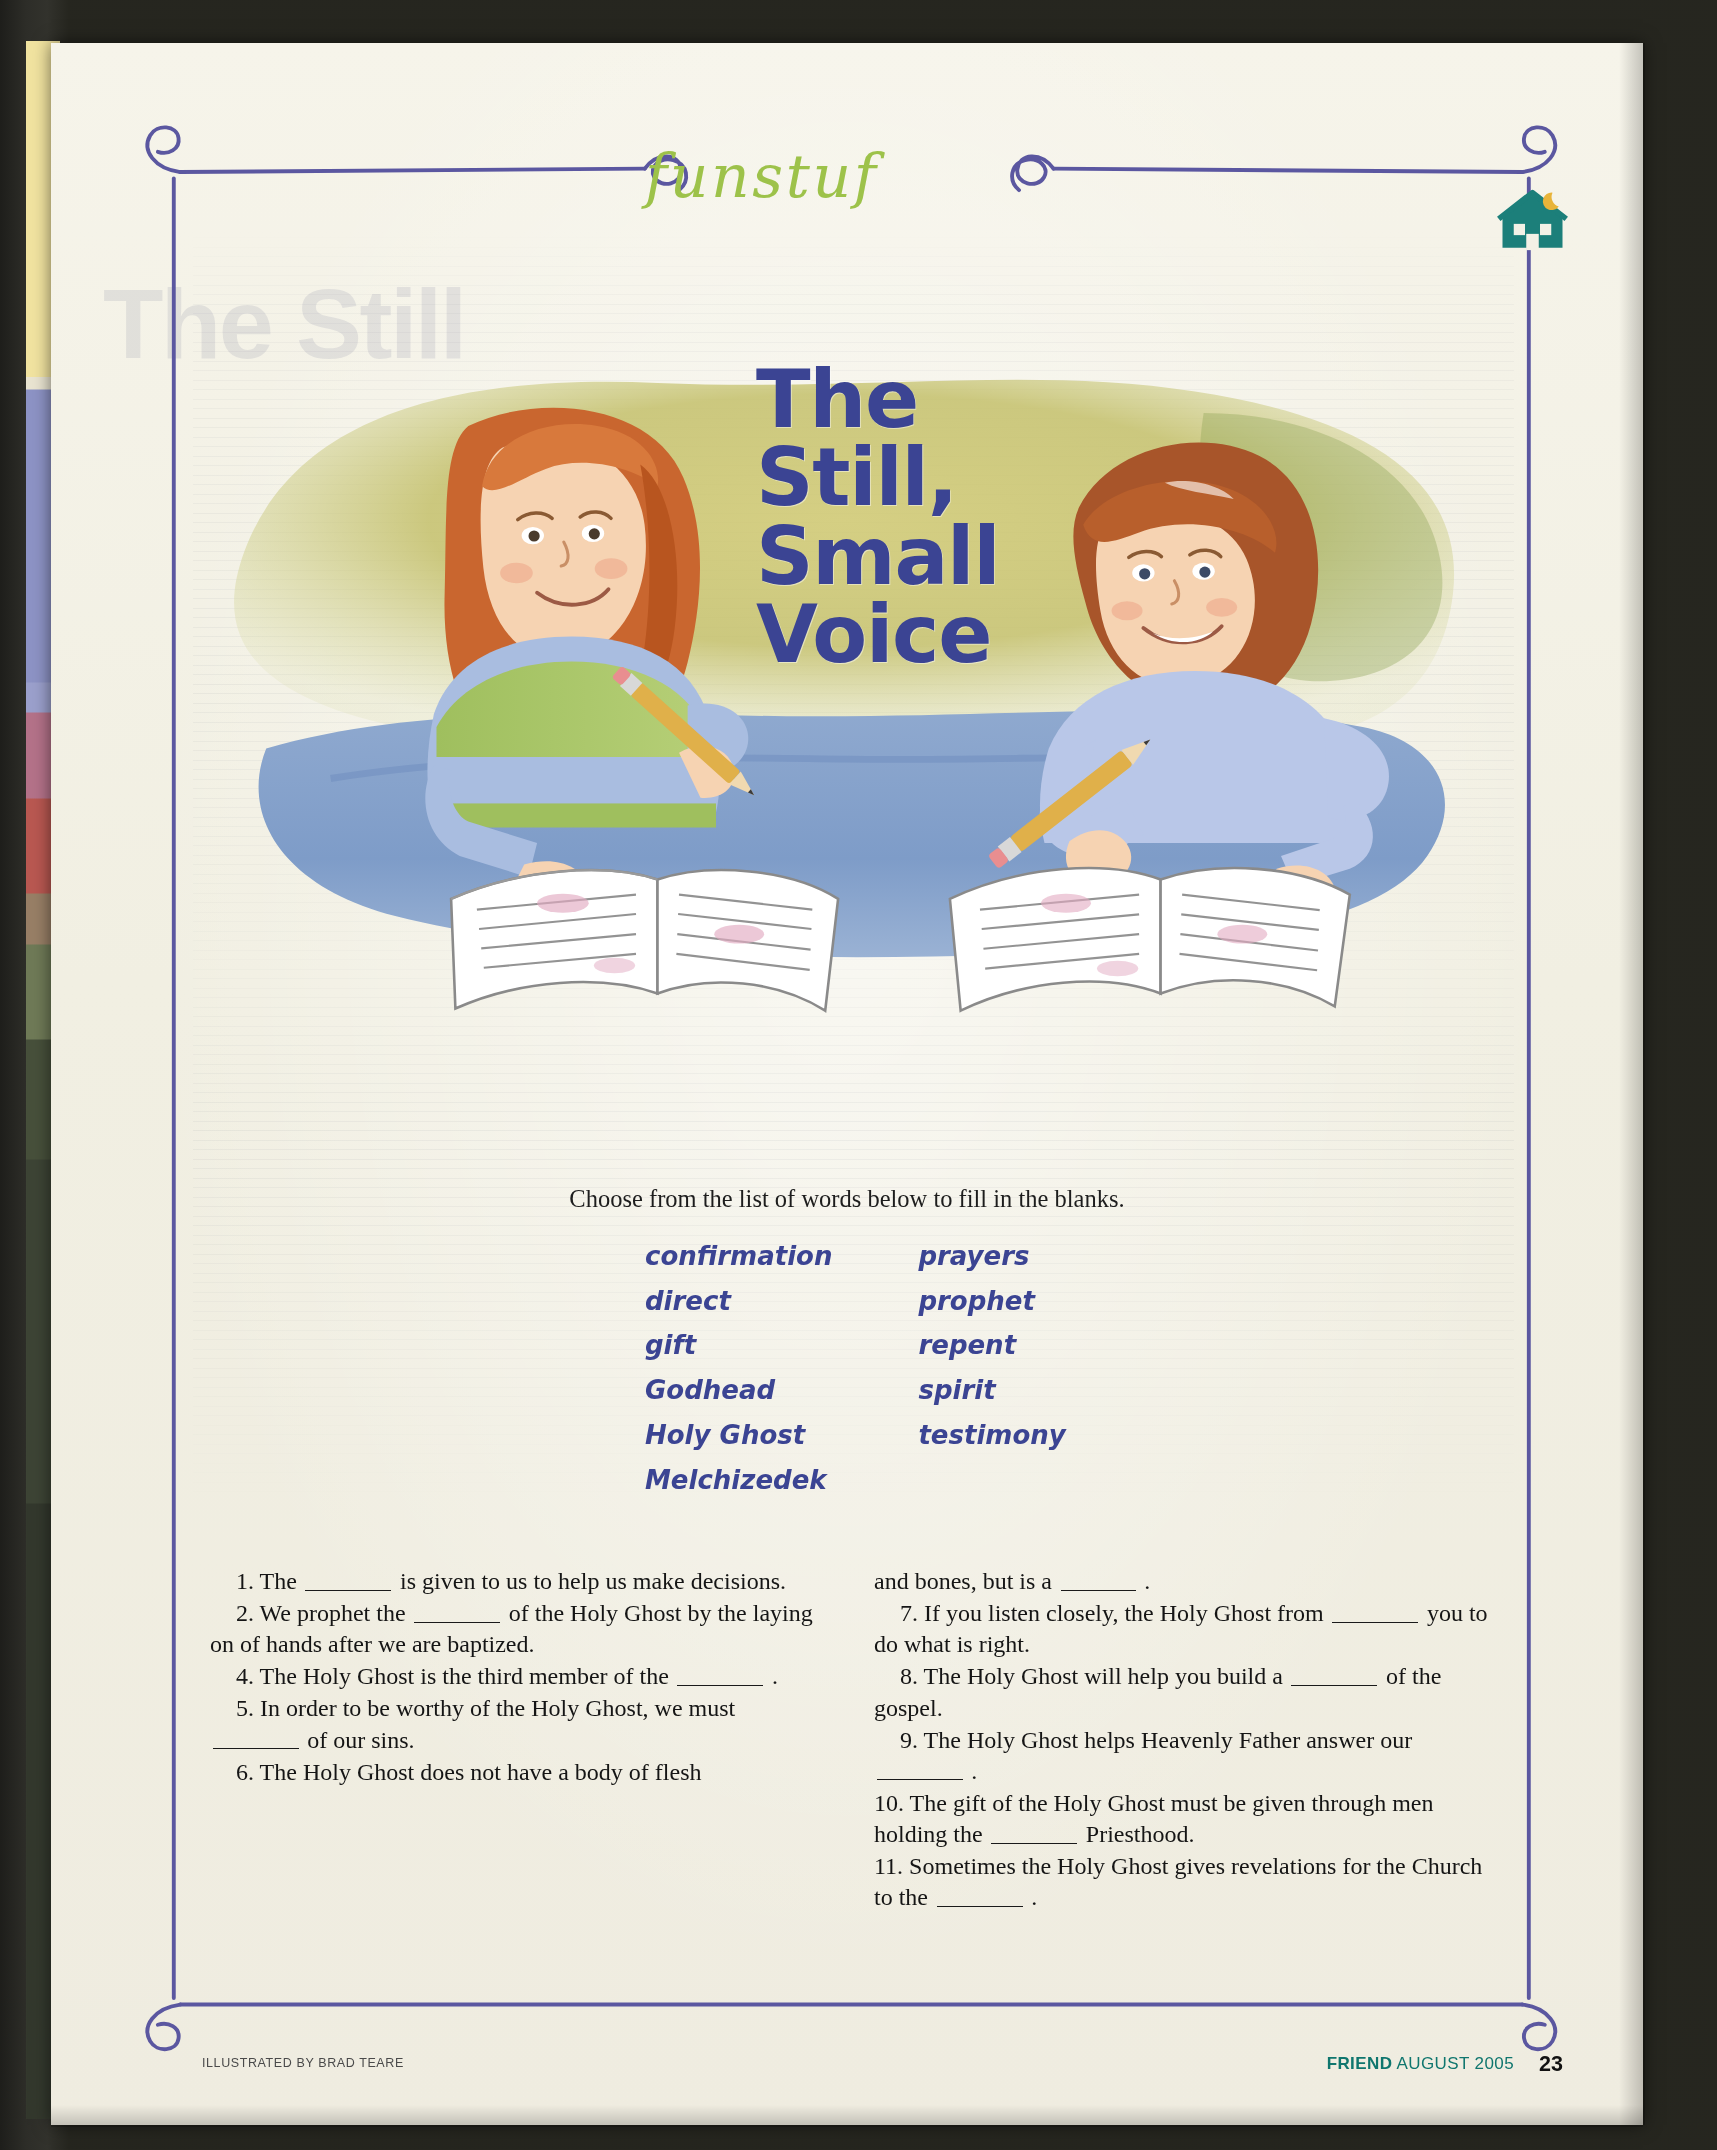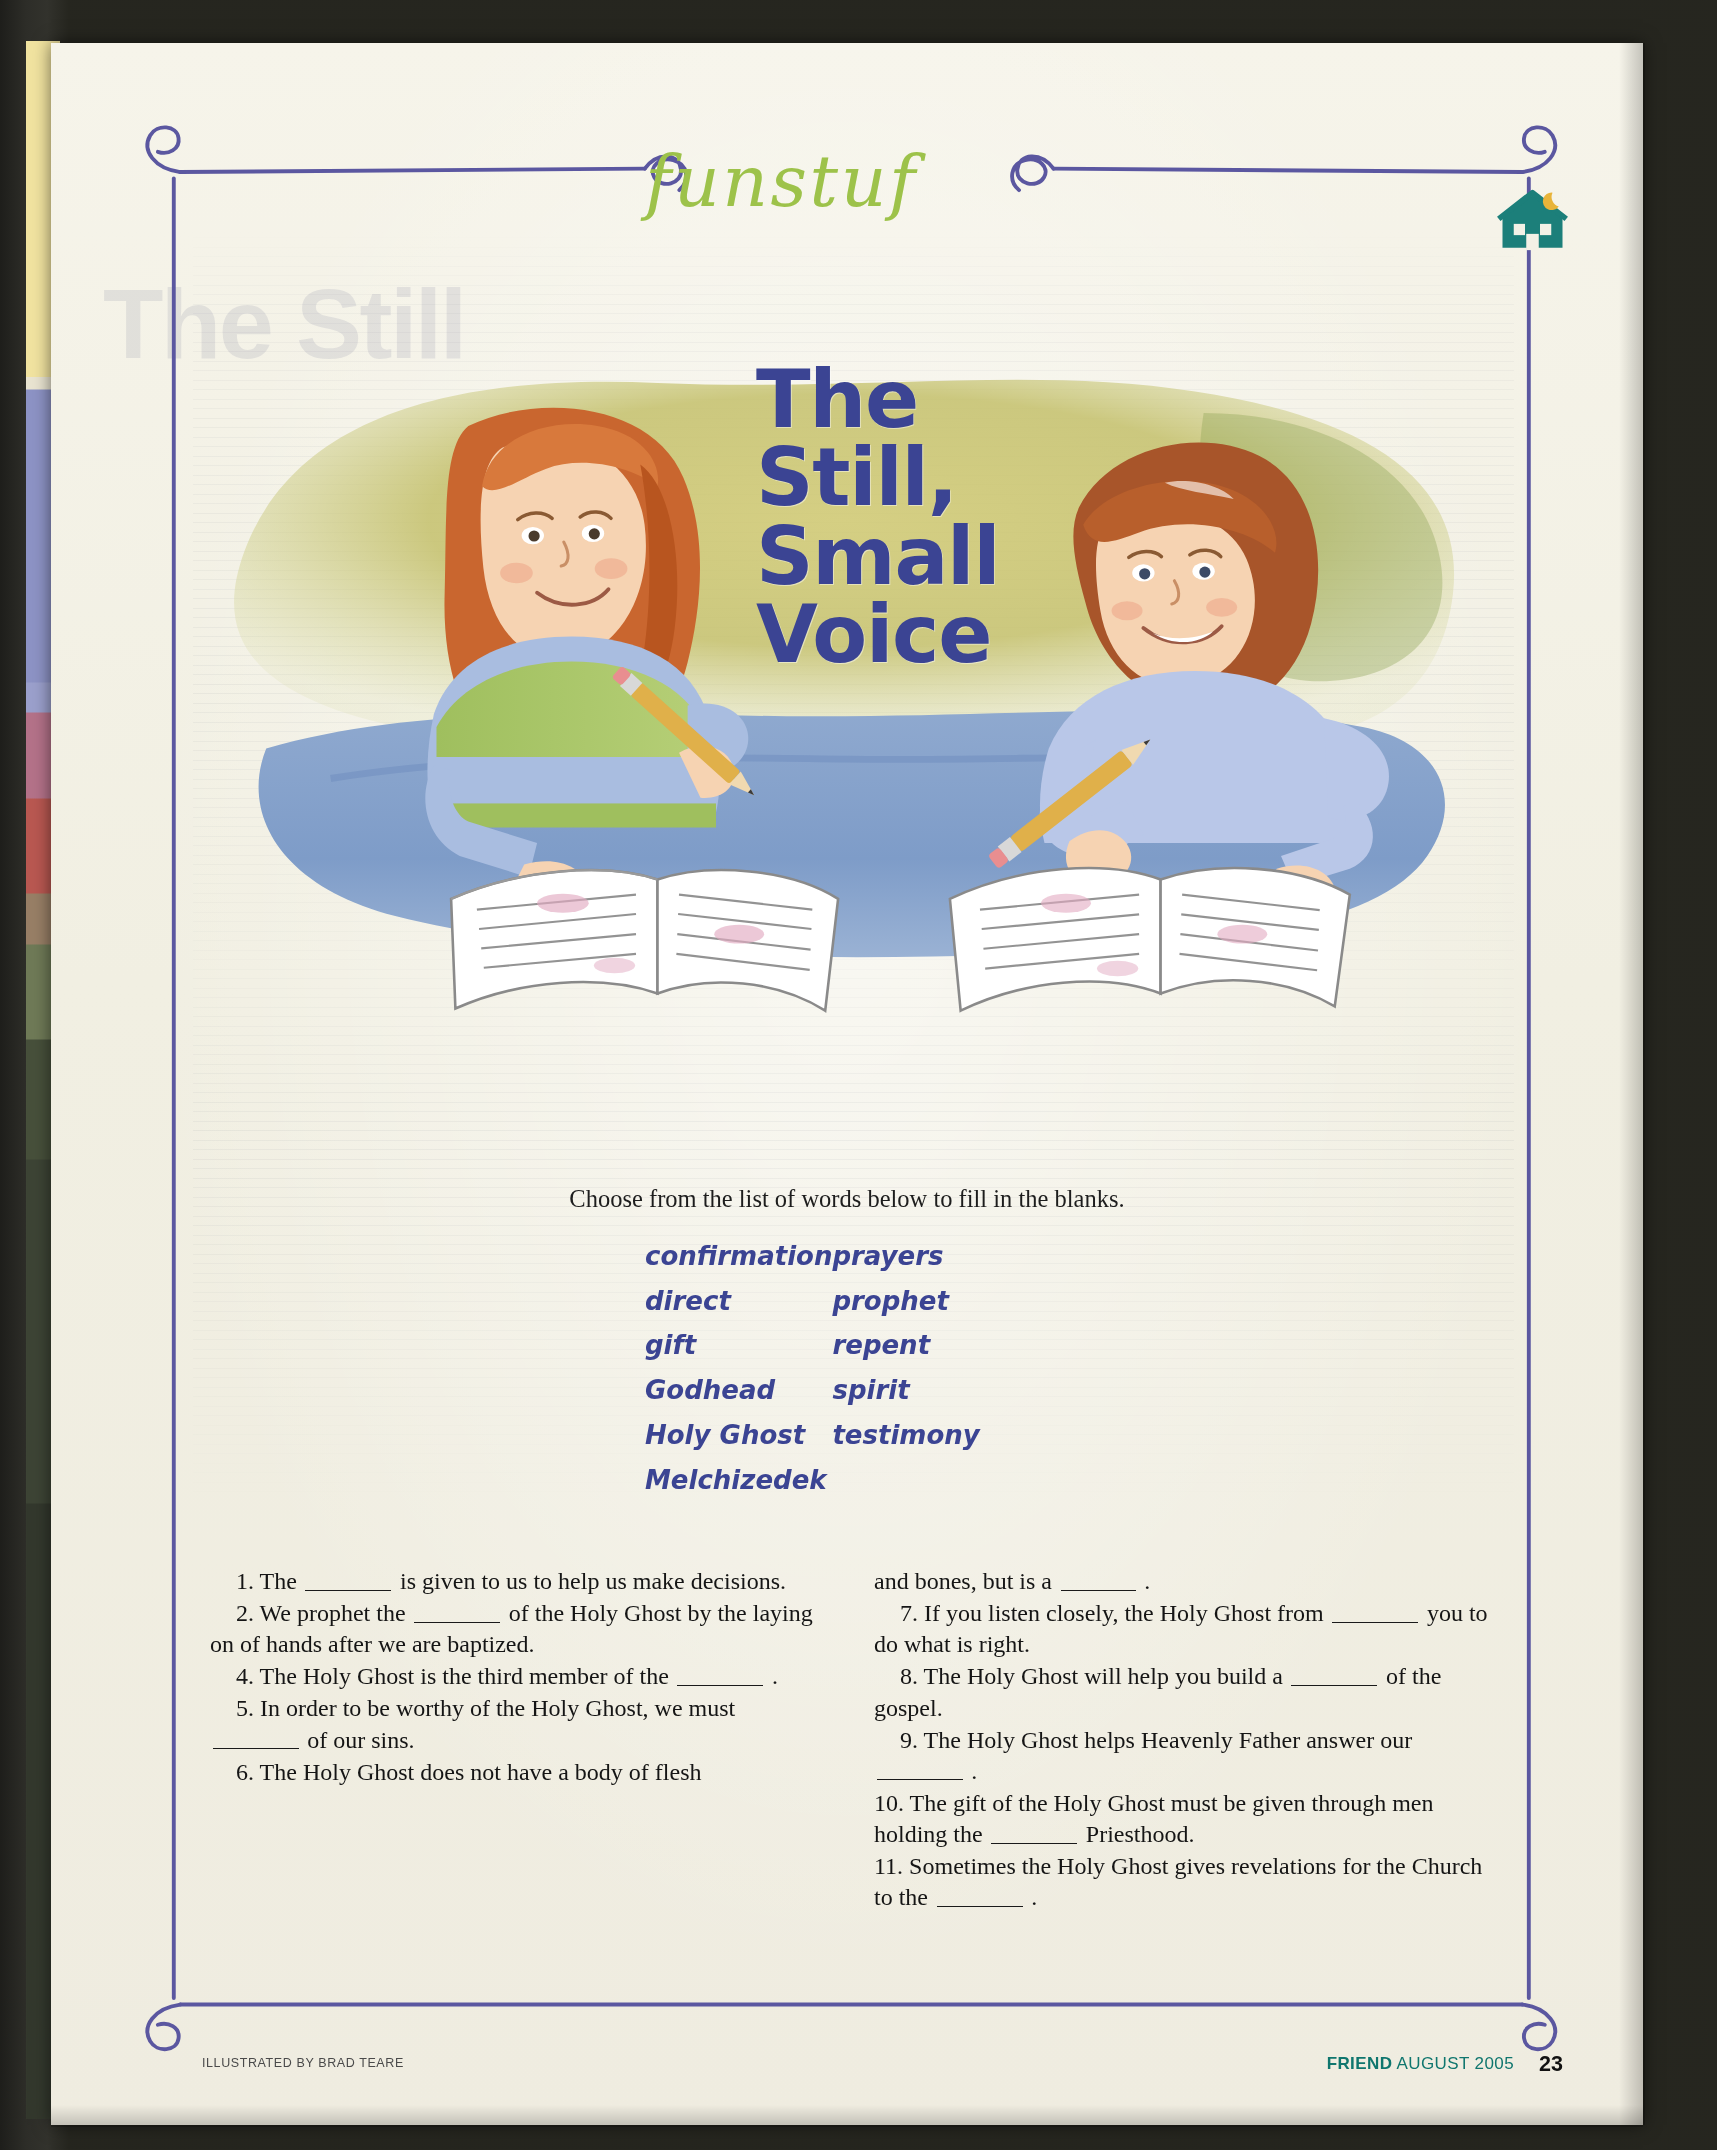--- a/index.html
+++ b/index.html
@@ -111,21 +111,21 @@
   .funstuf {
     position: absolute;
     left: 594px;
     top: 103px;
     width: 422px;
     height: 86px;
   }
   .funstuf-text {
     font-family: "DejaVu Serif", serif;
     font-style: italic;
-    font-size: 71px;
+    font-size: 60px;
     color: #9dc24a;
     letter-spacing: 2.6px;
     line-height: 1;
   }
 
   
   .house-logo {
     position: absolute;
     right: 73px;
     top: 142px;
@@ -169,20 +169,21 @@
     color: #1d1d1d;
   }
 
   
   .wordlist {
     position: absolute;
     left: 594px;
     top: 1191px;
     width: 559px;
     display: flex;
+    gap: 86px;
     font-family: "DejaVu Sans", sans-serif;
     font-style: italic;
     font-weight: bold;
     font-size: 26px;
     color: #3b4493;
     line-height: 1.72;
   }
   .wordlist .col { white-space: nowrap; }
   .wordlist .w { display: block; }
 

